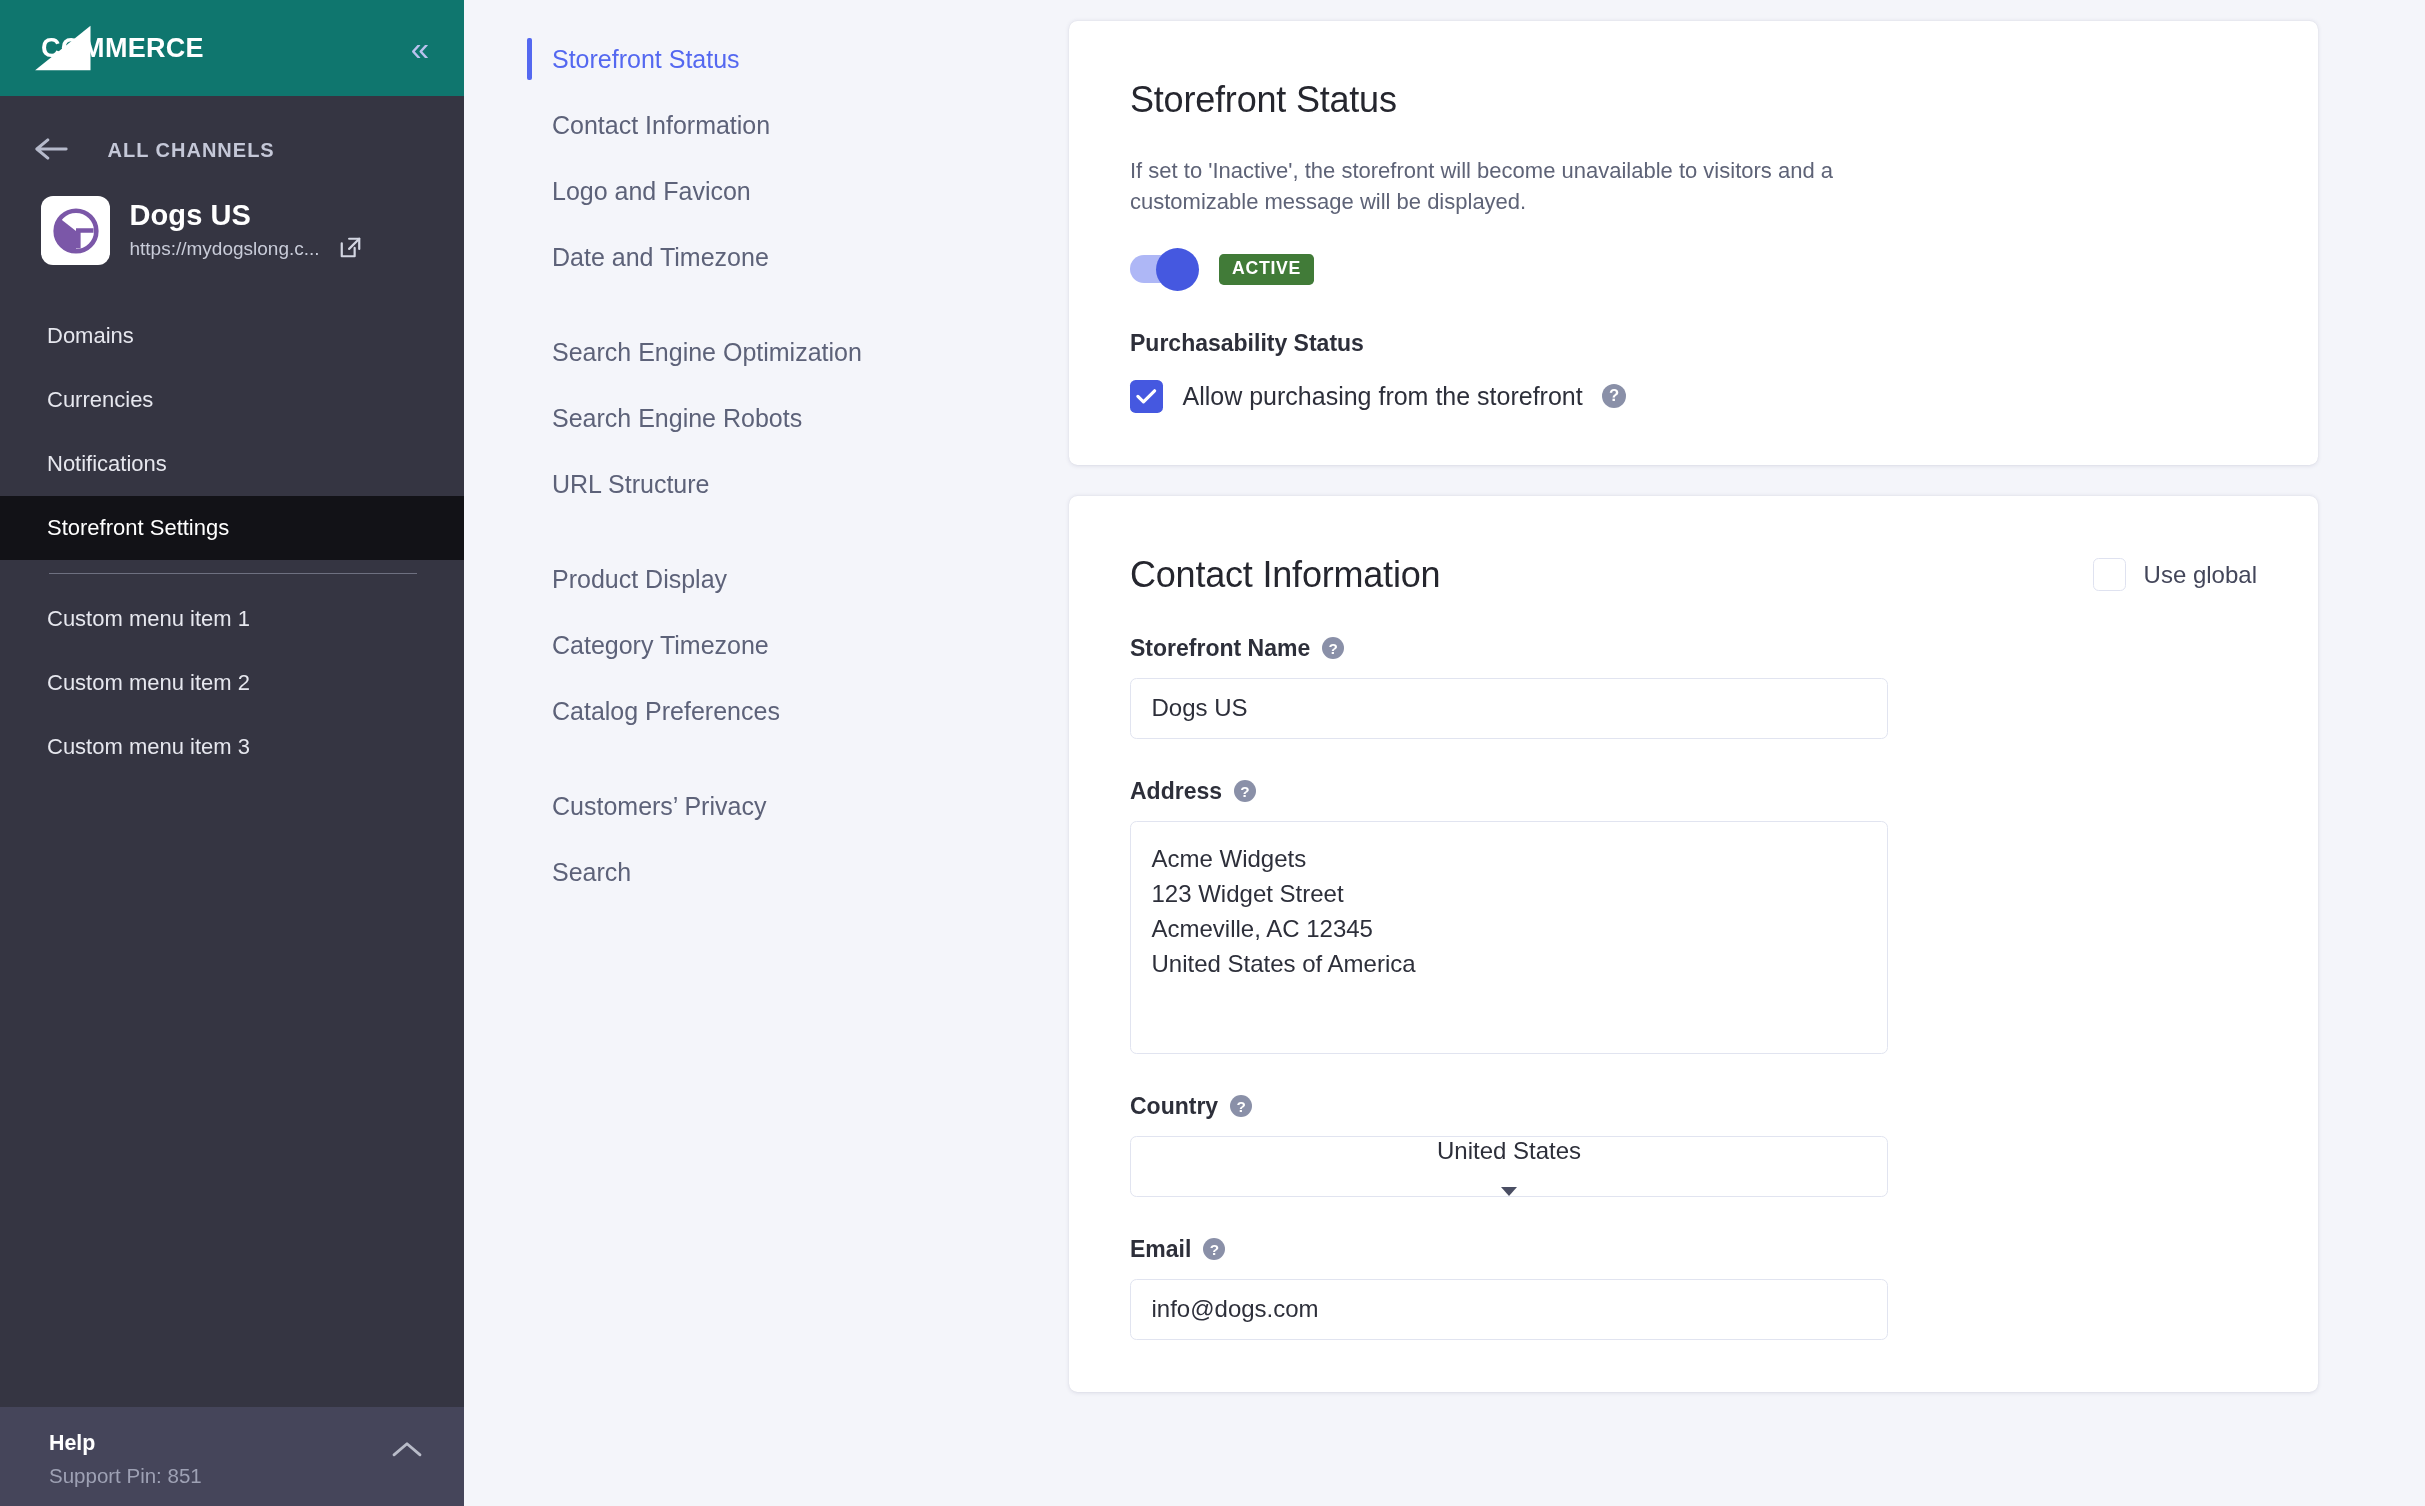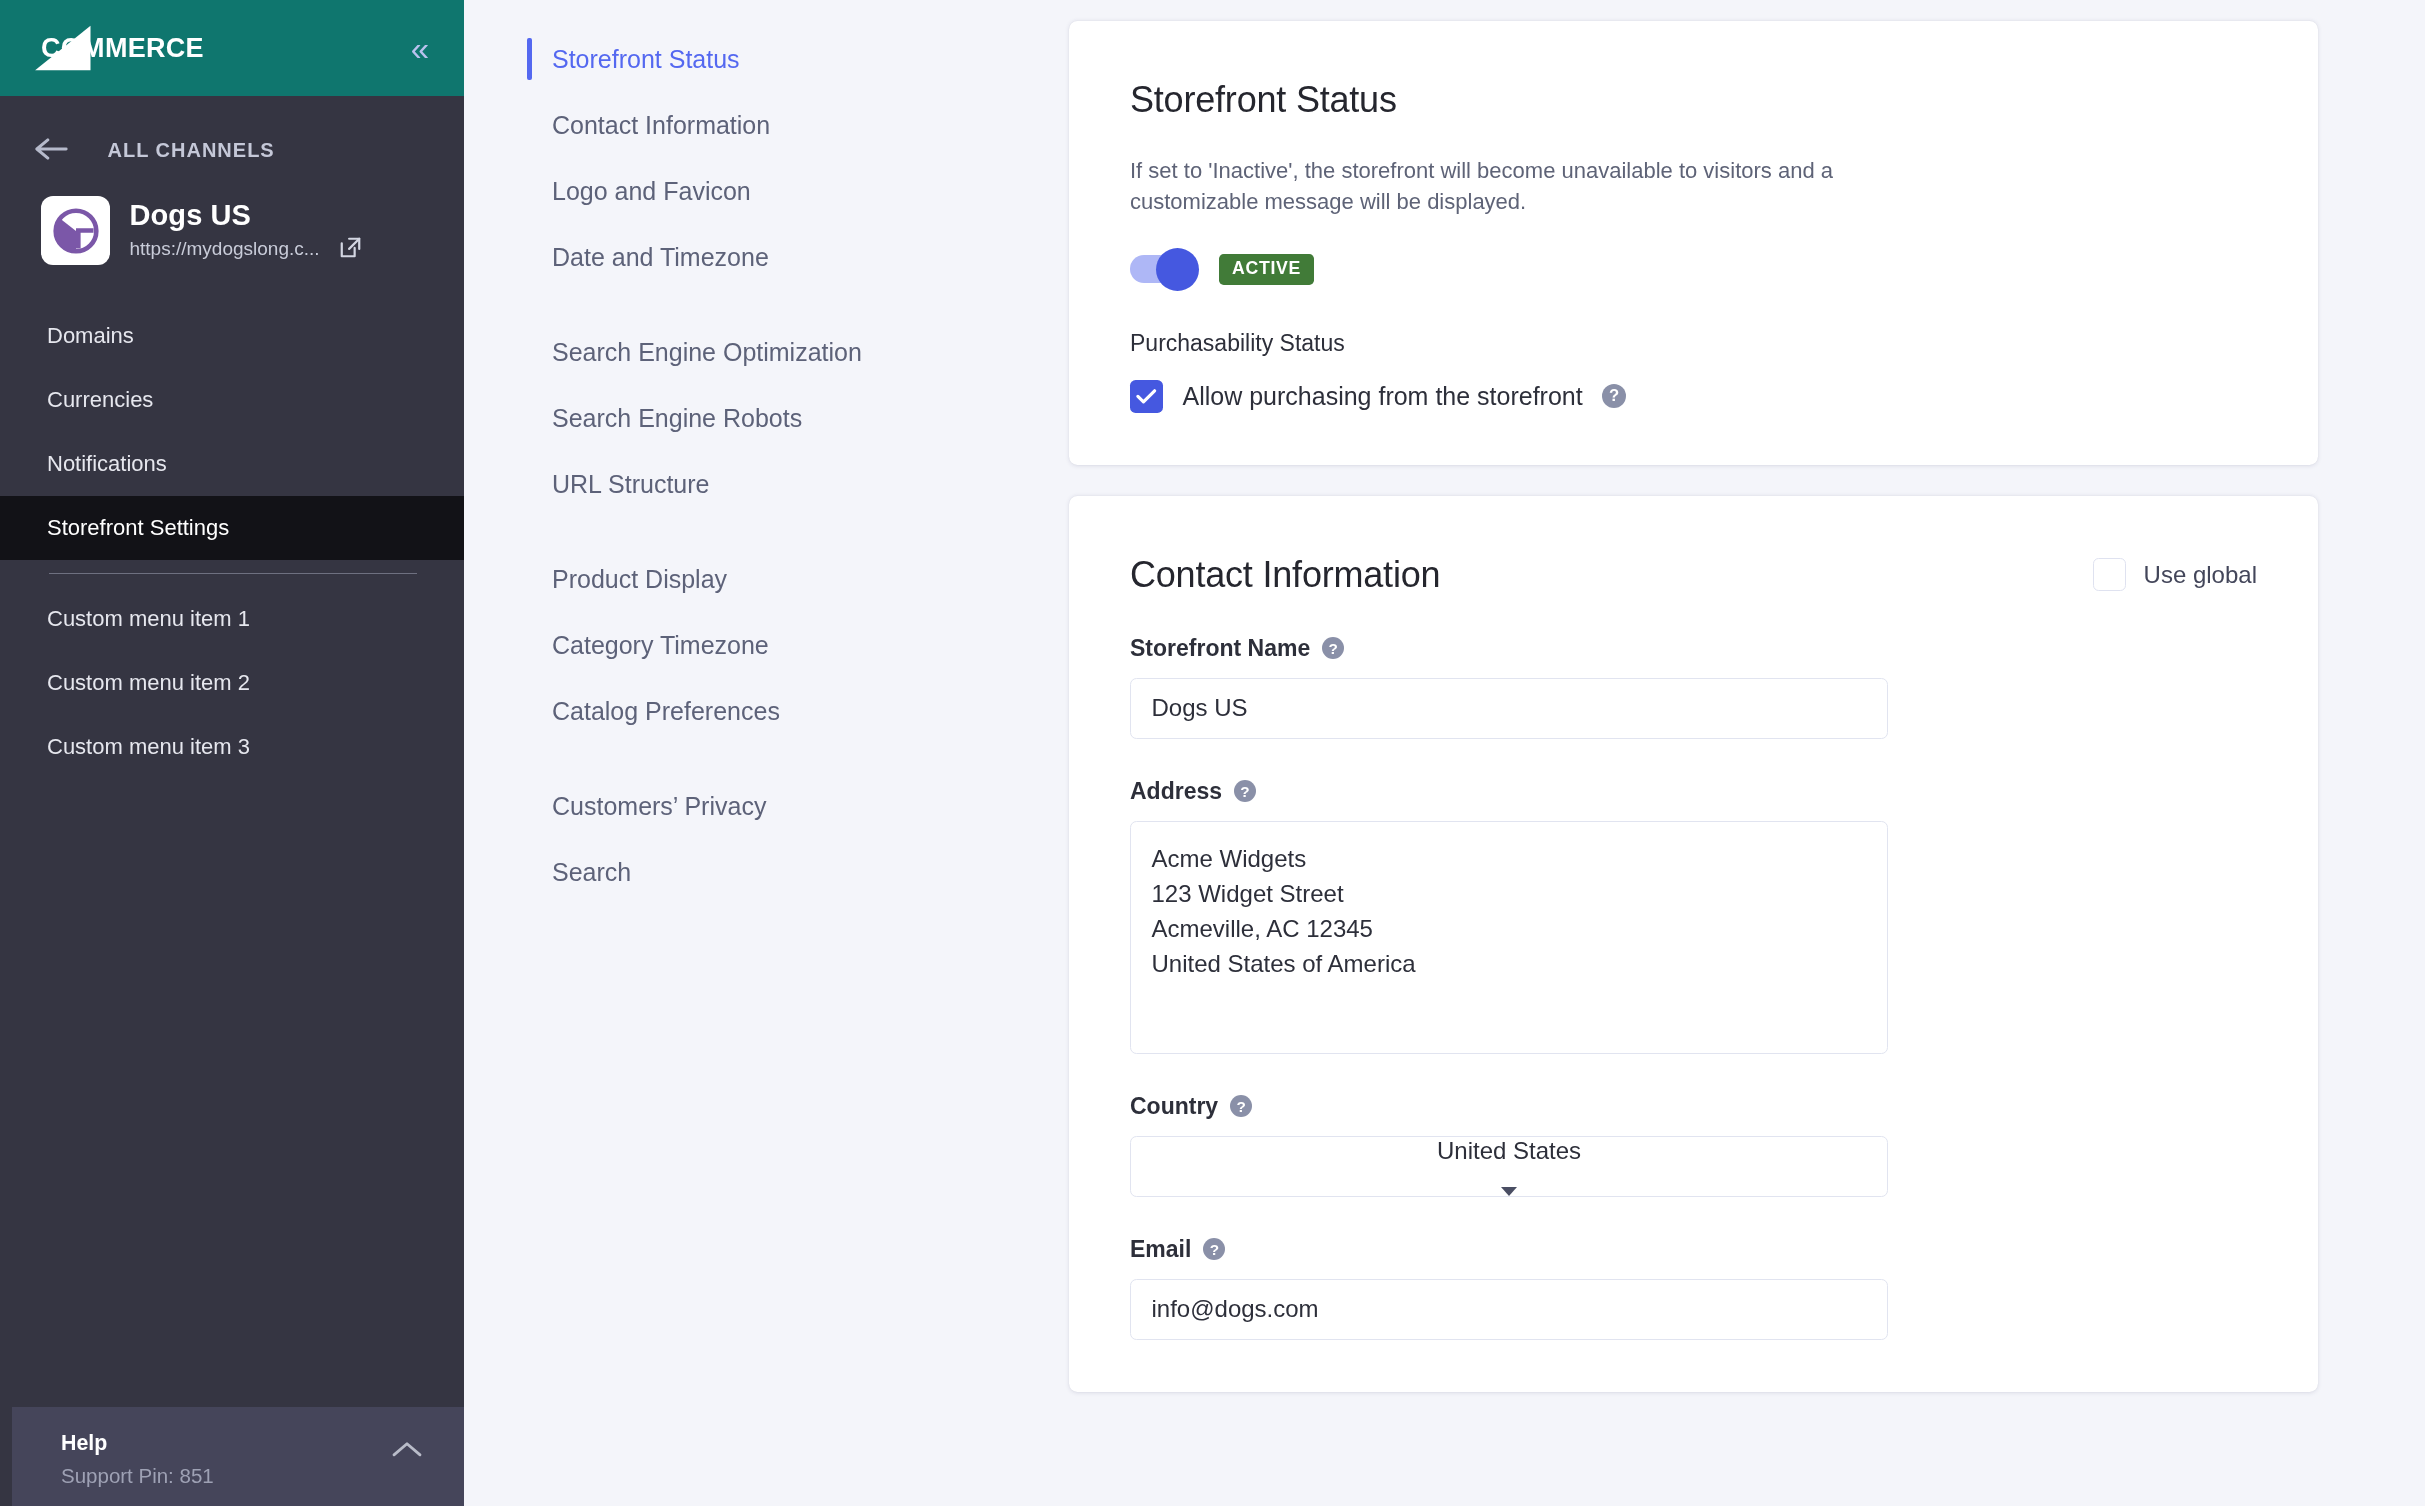--- a/index.html
+++ b/index.html
@@ -109,21 +109,21 @@
   }
   .nav-item.active { background: #121217; color: #ffffff; }
   .nav-divider {
     height: 0.9px;
     background: #6e7080;
     margin: 13px 47px 13px 49px;
   }
 
   .help-block {
     position: absolute;
-    left: 12px; right: 0; bottom: 0;
+    left: 0; right: 0; bottom: 0;
     height: 100px;
     background: #45455a;
     padding: 24px 41px 0 49px;
     display: flex;
     justify-content: space-between;
     align-items: flex-start;
   }
   .help-text { display: flex; flex-direction: column; gap: 8.4px; }
   .help-title { color: #ffffff; font-size: 21.4px; font-weight: 700; }
   .help-sub { color: #9ea1b4; font-size: 20.5px; }
@@ -219,21 +219,21 @@
     font-weight: 700;
     letter-spacing: 0.7px;
     padding: 6.5px 13px 6.5px 13px;
     border-radius: 4.7px;
     line-height: 1;
   }
 
   .sub-label {
     margin-top: 45px;
     font-size: 23px;
-    font-weight: 400;
+    font-weight: 700;
     color: #2d2f3a;
   }
   .check-row {
     margin-top: 23px;
     display: flex;
     align-items: center;
     gap: 19.5px;
   }
   .checkbox {
     width: 33px; height: 33px;

